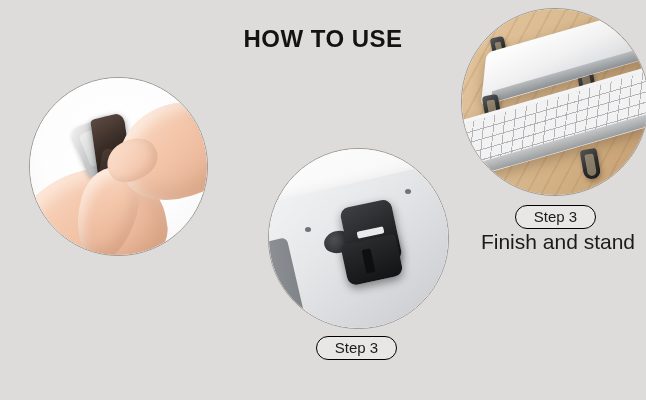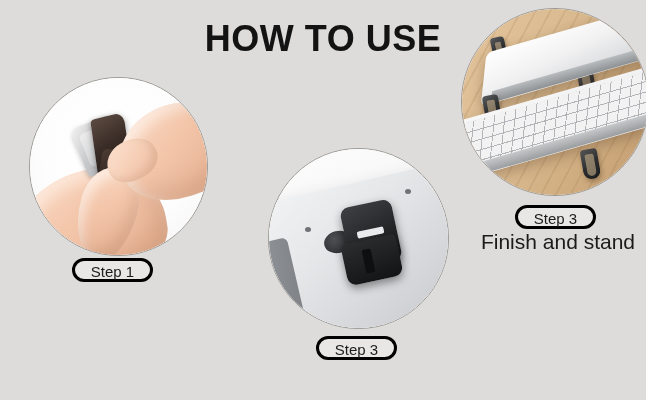--- a/index.html
+++ b/index.html
@@ -22,21 +22,21 @@
     overflow: hidden;
   }
 
   
   .title {
     position: absolute;
     left: 0;
     top: 20px;
     width: 646px;
     text-align: center;
-    font-size: 36px;
+    font-size: 24px;
     font-weight: bold;
     letter-spacing: 0.5px;
     color: #131313;
     line-height: 38px;
     white-space: nowrap;
   }
 
   
   .photo-circle {
     position: absolute;
@@ -268,21 +268,21 @@
   .leg-a { left: 30px; top: 28px; width: 14px; height: 24px; transform: rotate(-12deg); }
   .leg-b { left: 117px; top: 62px; width: 16px; height: 27px; transform: rotate(-10deg); }
   .leg-c { left: 22px; top: 86px; width: 16px; height: 28px; transform: rotate(-10deg); }
   .leg-d { left: 120px; top: 140px; width: 17px; height: 30px; transform: rotate(-10deg); }
 
   
   .step-pill {
     position: absolute;
     box-sizing: border-box;
     background: #e9e7e5;
-    border: 3px solid #000000;
+    border: 1px solid #000000;
     border-radius: 14px;
     font-size: 15px;
     color: #1b1b1b;
     text-align: center;
     line-height: 22px;
     height: 24px;
     white-space: nowrap;
   }
   .step-caption {
     position: absolute;
@@ -315,21 +315,20 @@
       <div class="hand s1-lowerhand"></div>
       <div class="s1-device"></div>
       <div class="s1-sticker"></div>
       <div class="s1-sticker2"></div>
       <div class="hand s1-thumb"></div>
       <div class="hand s1-upperhand"></div>
       <div class="hand s1-finger2"></div>
     </div>
   </div>
 
-  <div class="step-pill" id="pill-1">Step 1</div>
 
   <div class="photo-circle" id="circle-2">
     <div class="photo-inner">
       <div class="s2-bg"></div>
       <div class="s2-laptop"></div>
       <div class="s2-laptop-edge"></div>
       <div class="s2-port"></div>
       <div class="s2-camhole"></div>
       <div class="s2-screw1"></div>
       <div class="s2-screw2"></div>

